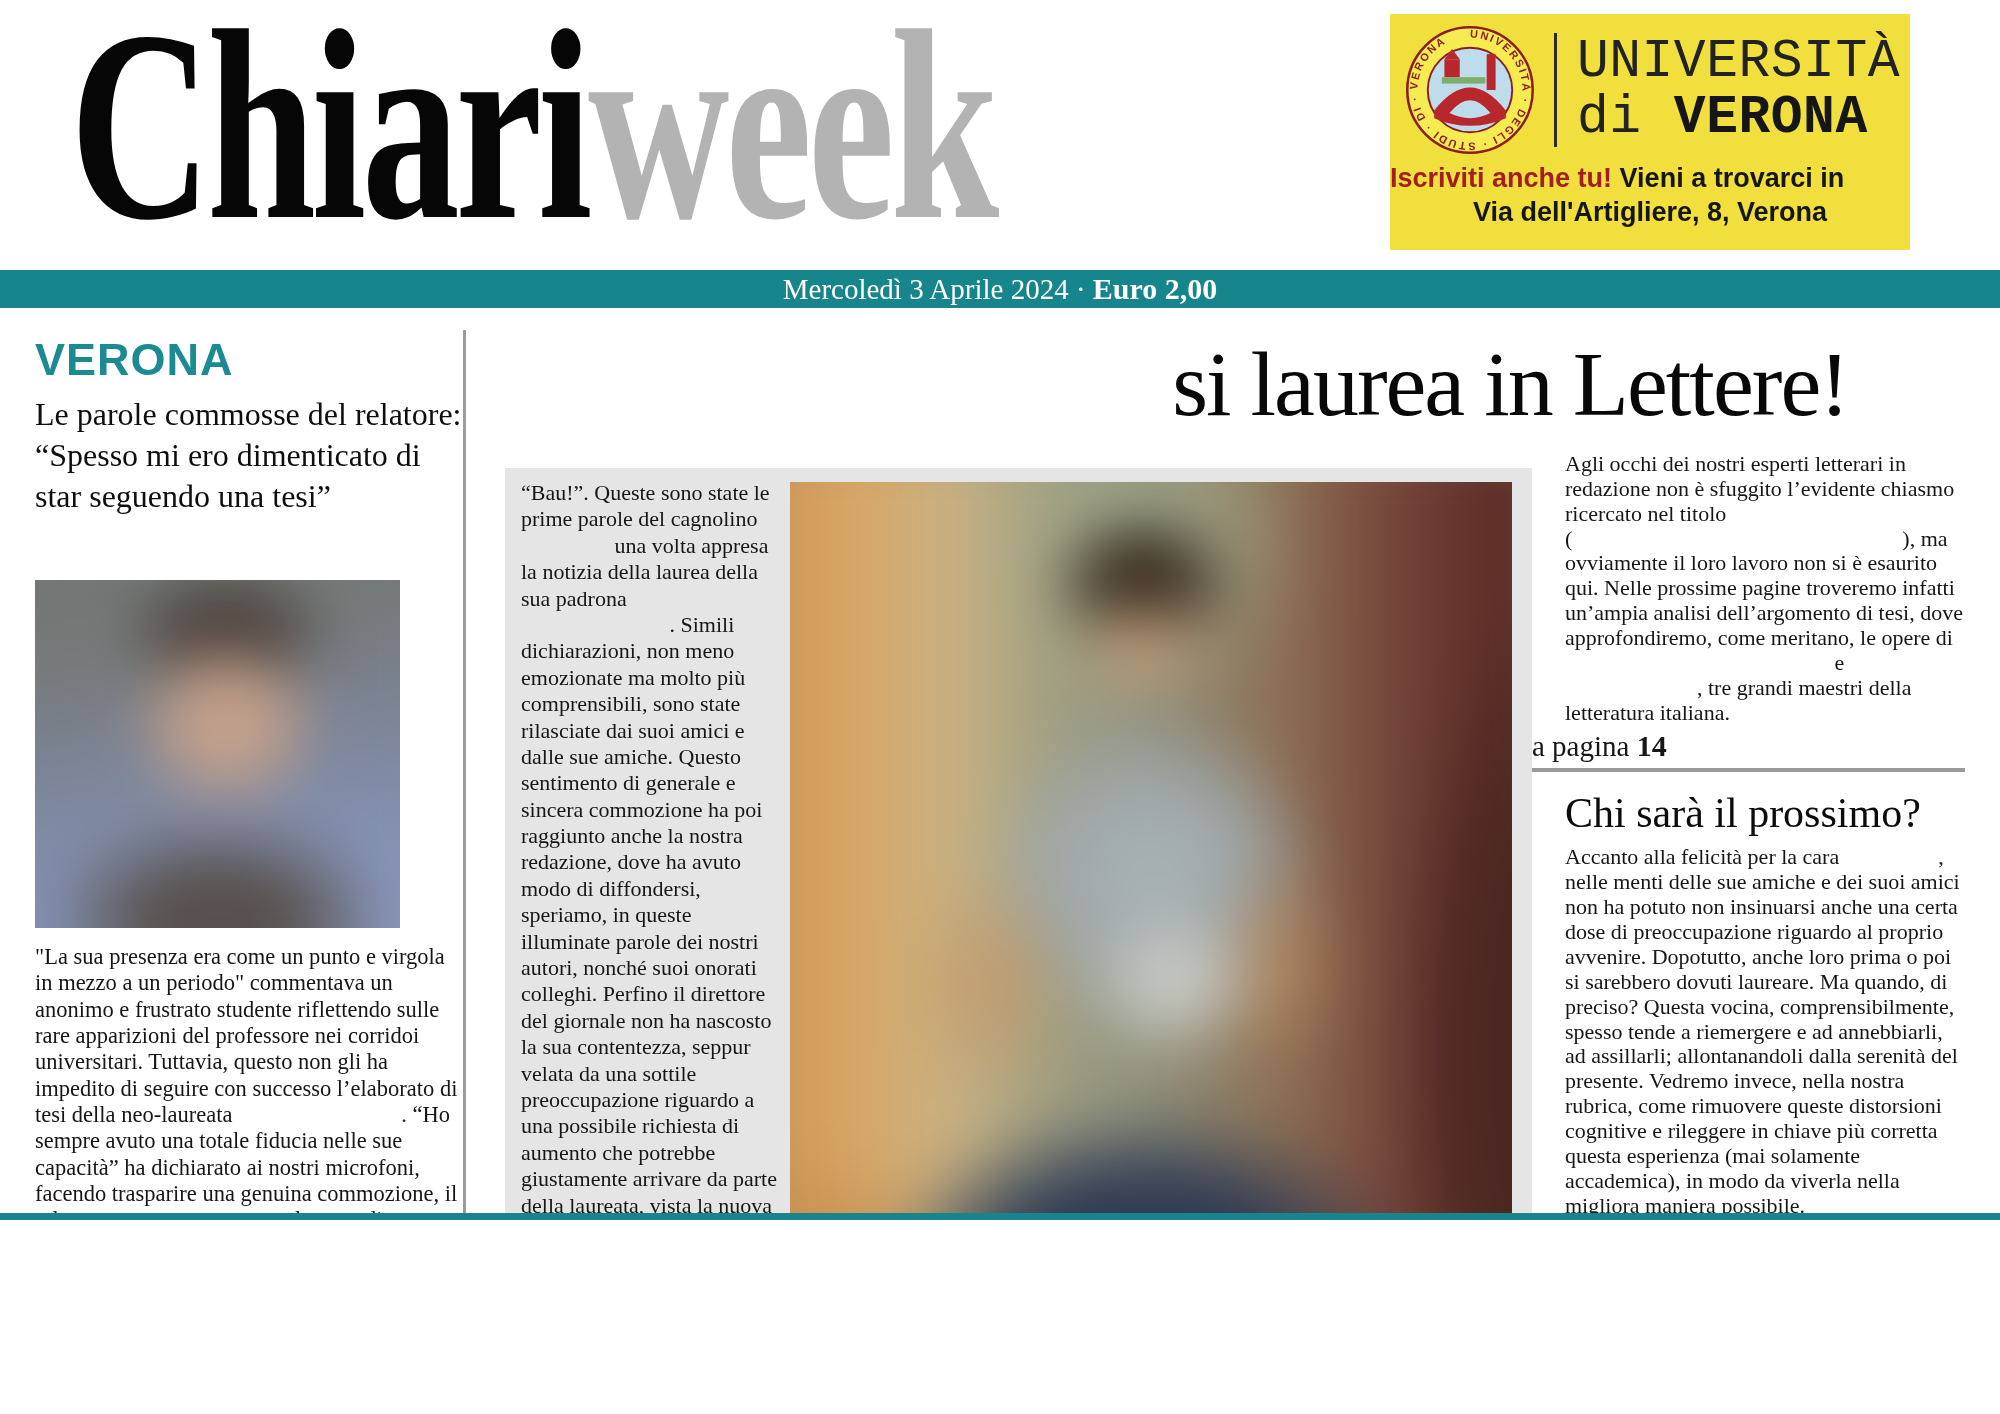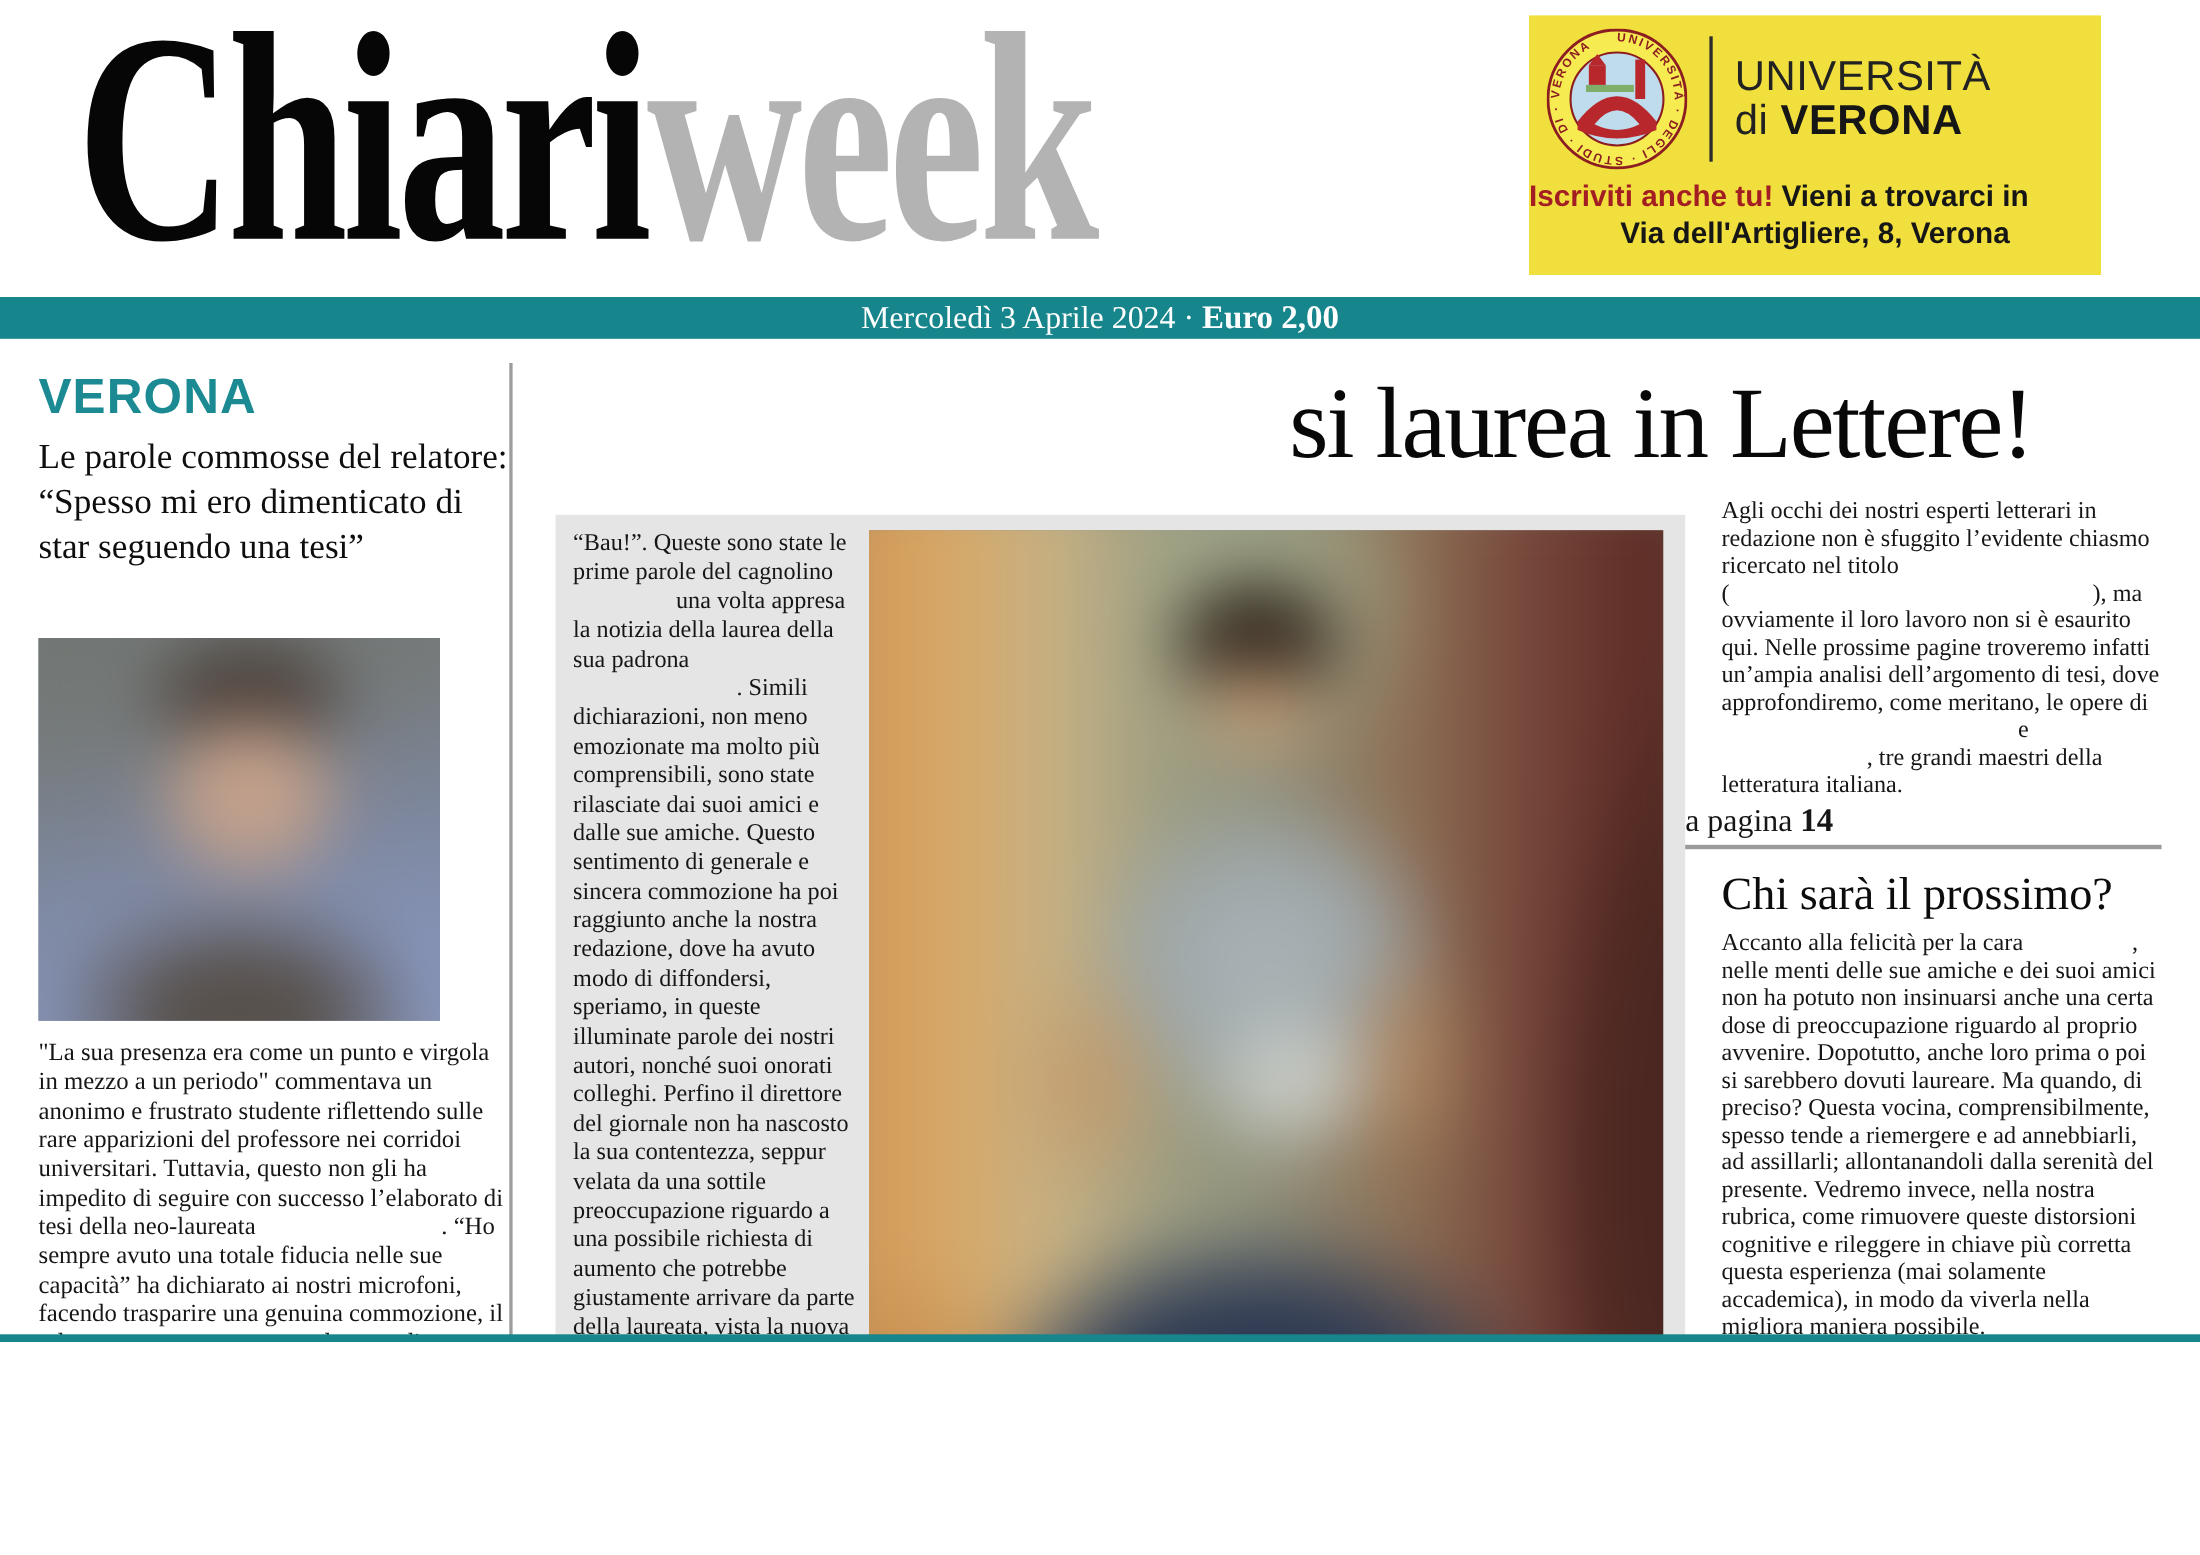--- a/index.html
+++ b/index.html
@@ -11,21 +11,21 @@
             font-weight:bold;letter-spacing:-6px;transform:scaleX(.72);transform-origin:left top;
             white-space:nowrap;color:#060606;}
   .mh-gray{color:#b3b3b3;}
 
   
   .ad{position:absolute;left:1390px;top:14px;width:520px;height:236px;background:#f1df3d;
       font-family:"Liberation Sans",sans-serif;overflow:hidden;}
   .ad-top{display:flex;align-items:center;padding:12px 10px 0 16px;}
   .seal{width:128px;height:128px;flex:0 0 auto;}
   .ad-sep{width:3px;height:114px;background:#2c2c2c;margin:0 20px;}
-  .ad-wordmark{font-size:38px;line-height:1.06;color:#222;letter-spacing:.5px;white-space:nowrap;}
+  .ad-wordmark{font-size:53px;line-height:1.06;color:#222;letter-spacing:.5px;white-space:nowrap;font-family:Liberation Mono, monospace;}
   .ad-wordmark b{font-weight:bold;color:#161616;}
   .ad-cta{margin-top:9px;text-align:left;font-weight:bold;font-size:27px;color:#161616;white-space:nowrap;}
   .ad-cta .red{color:#a31e22;}
   .ad-address{text-align:center;font-weight:bold;font-size:27px;margin-top:3px;color:#161616;}
 
   
   .dateline{position:absolute;left:0;top:270px;width:100%;height:38px;background:#17858c;
             color:#fff;text-align:center;font-size:29px;line-height:38px;}
   .dateline b{font-size:30px;}
 

